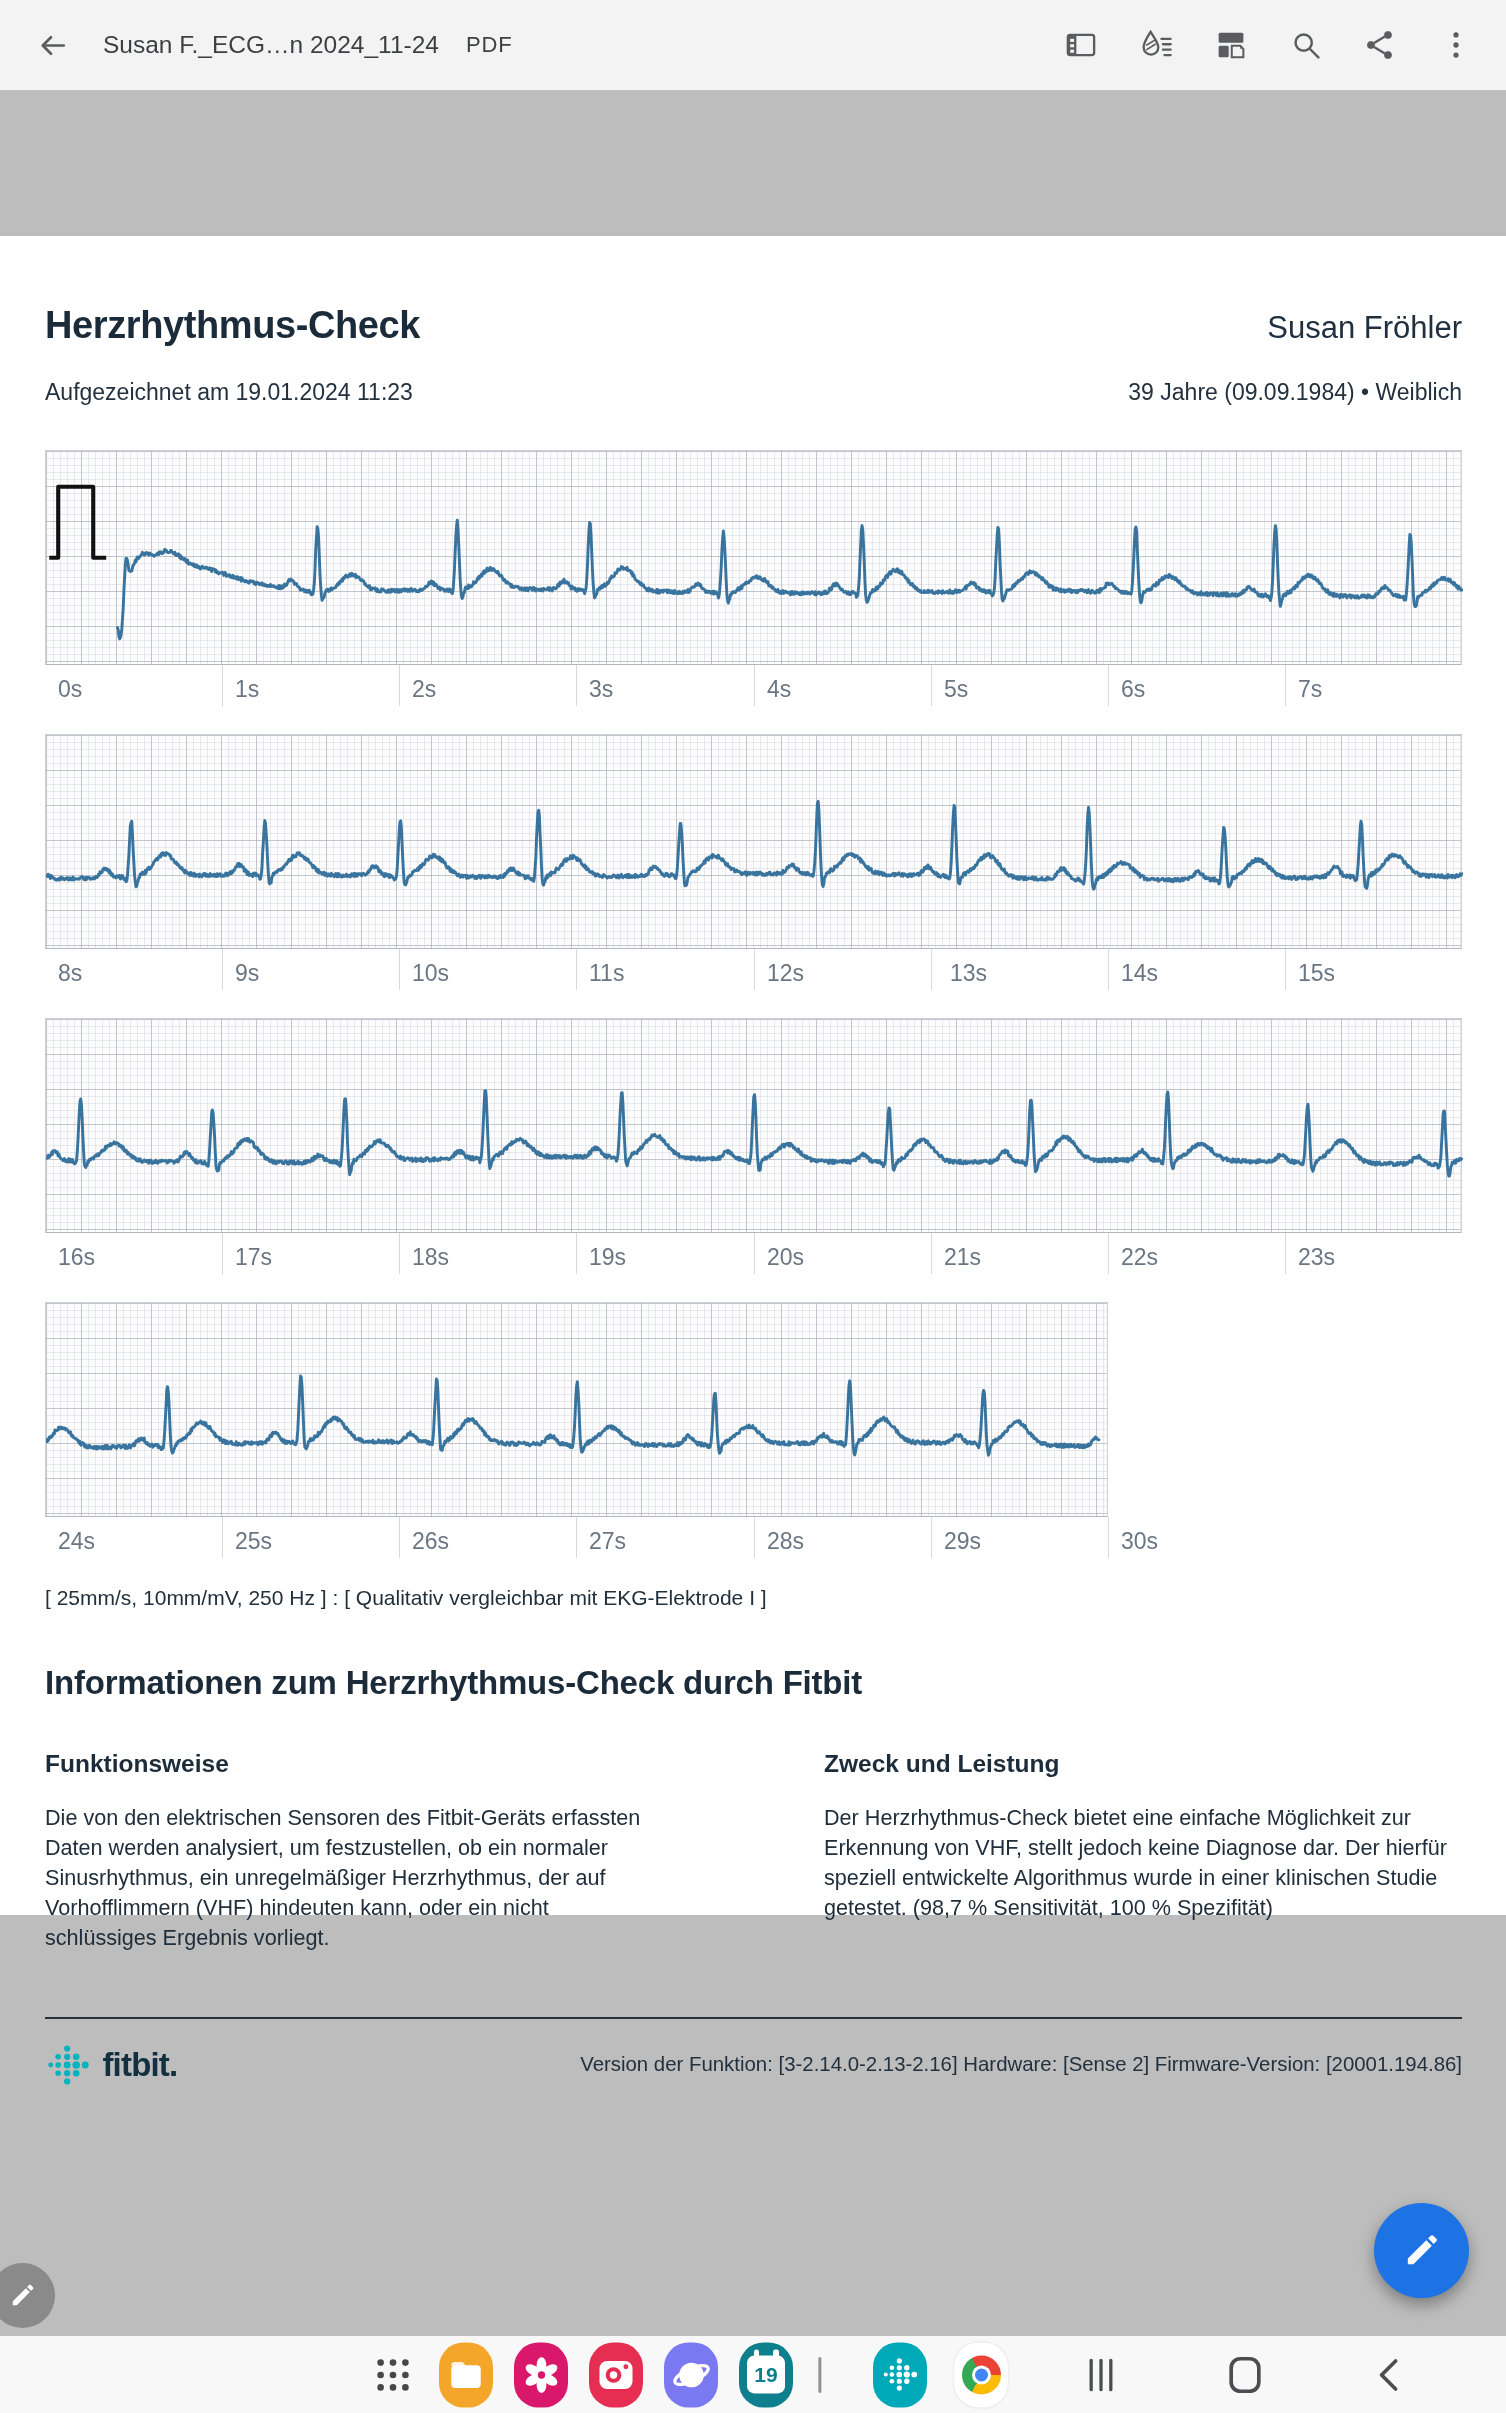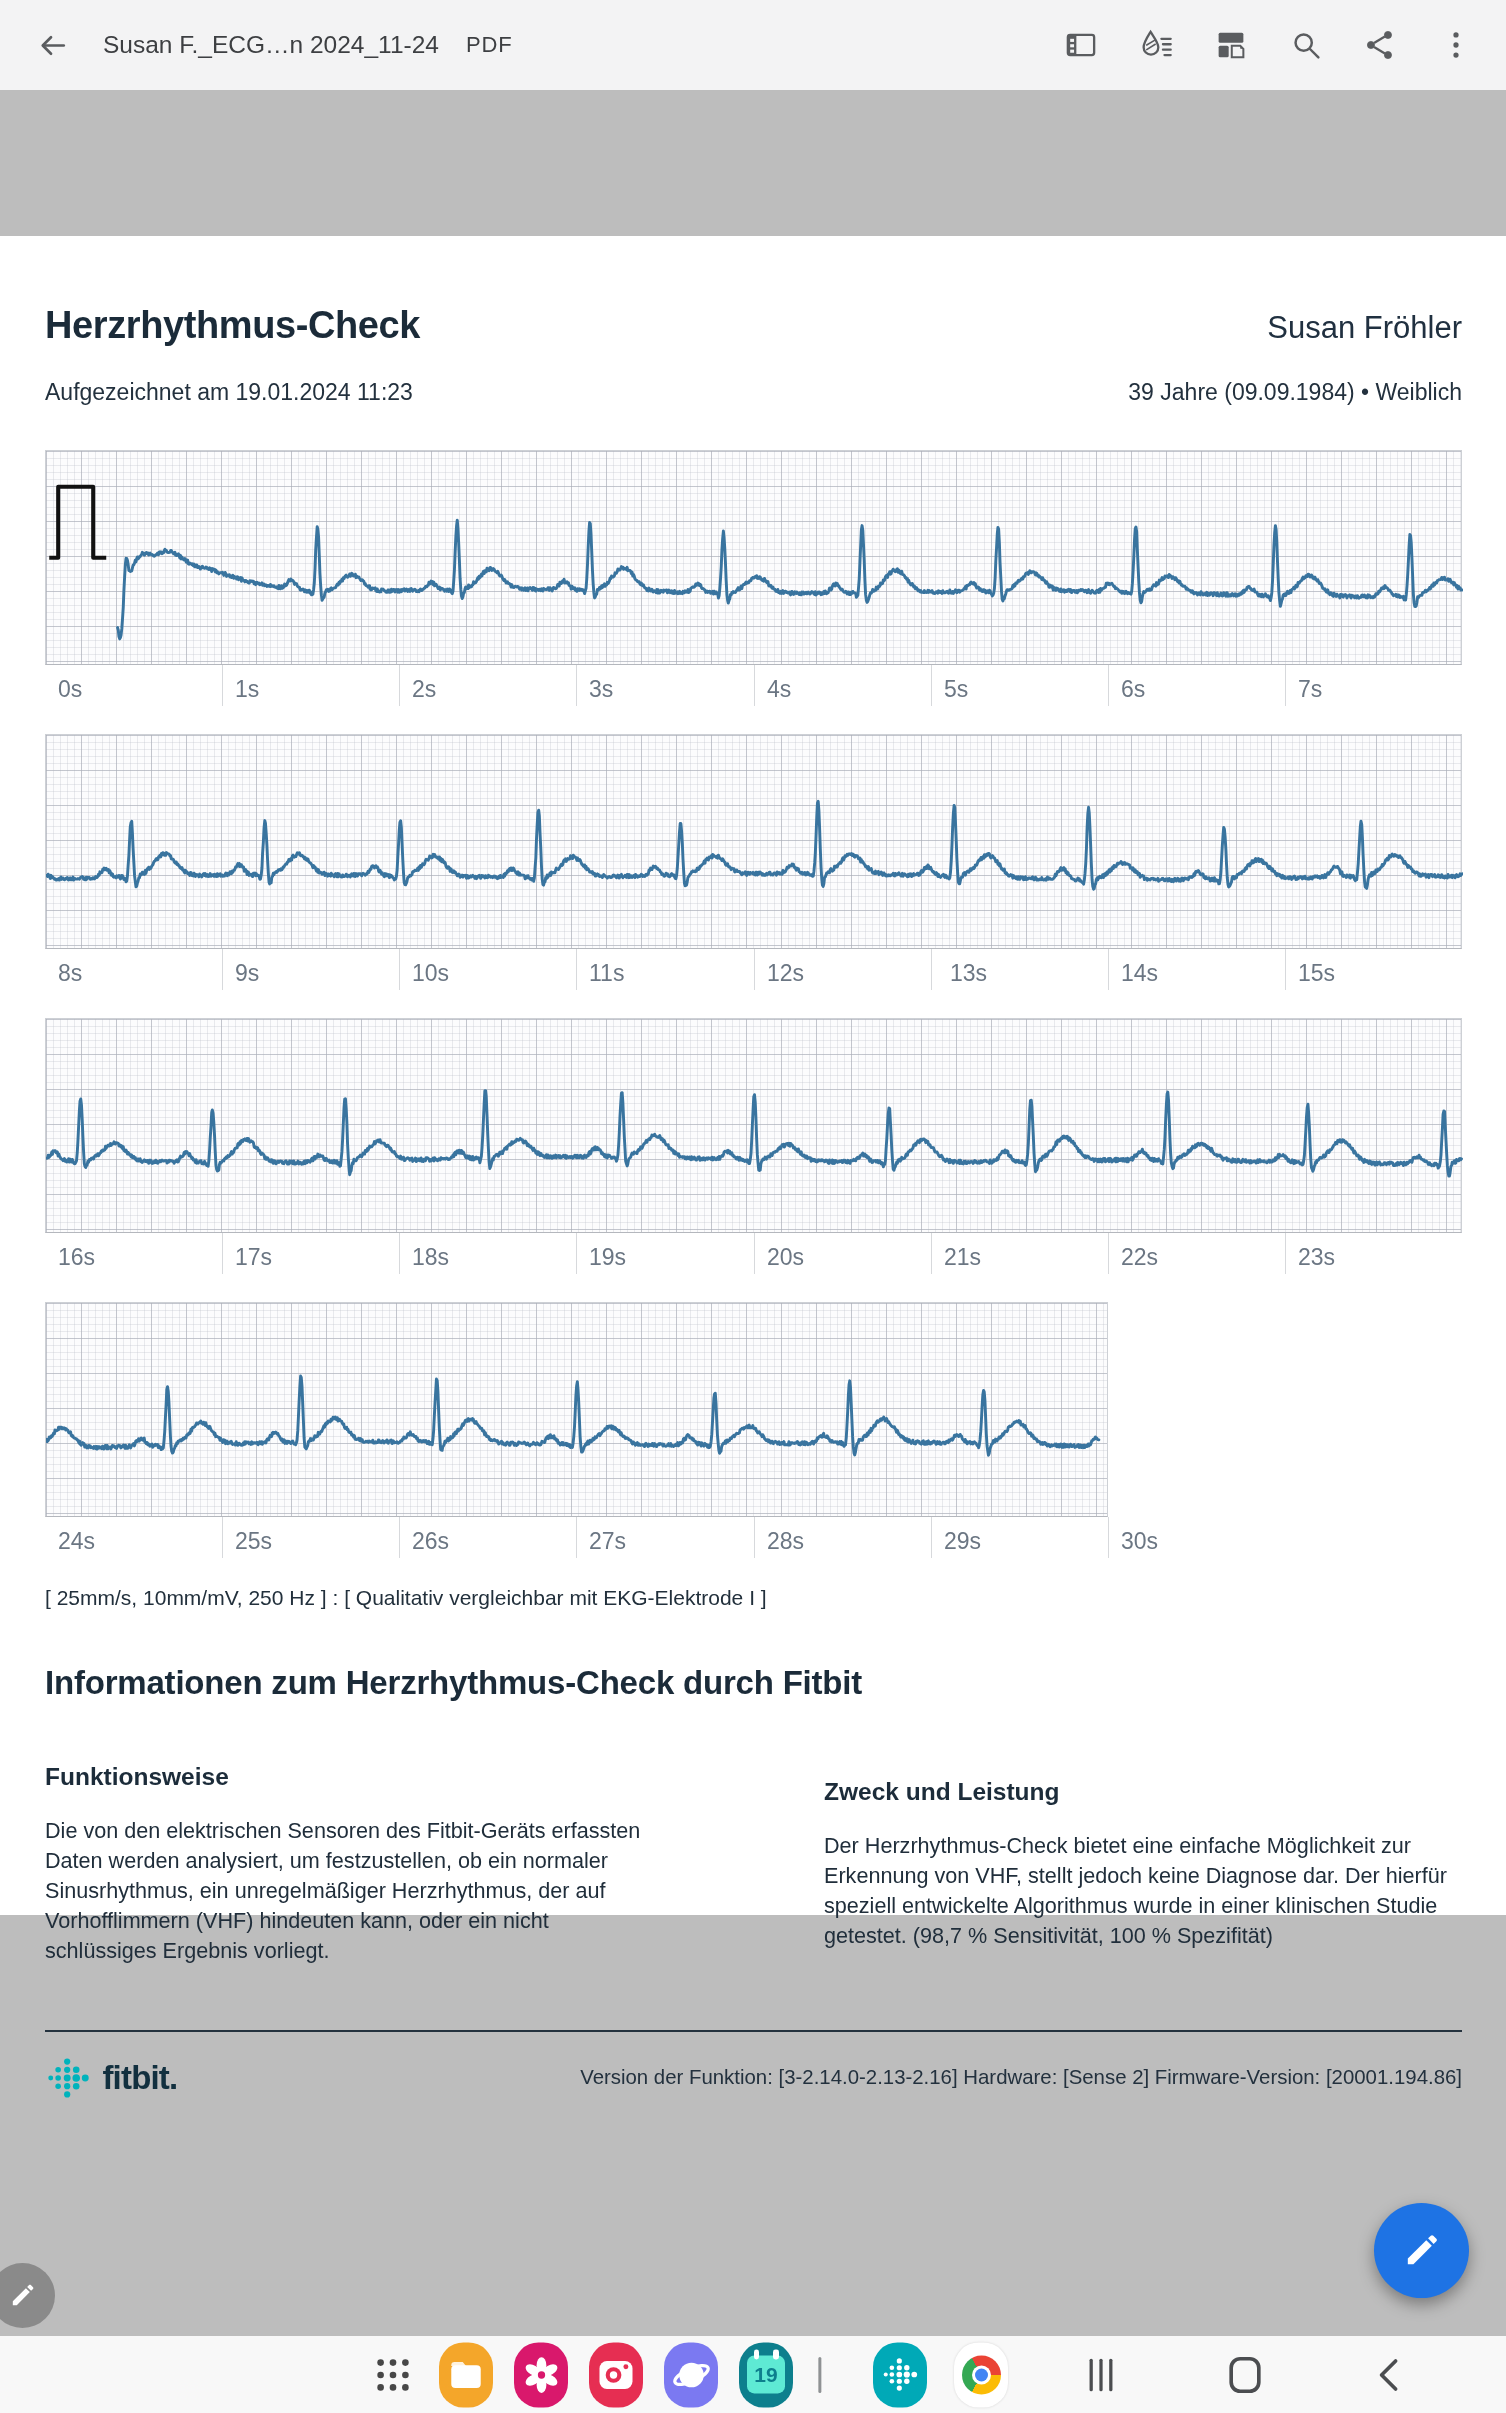--- a/index.html
+++ b/index.html
@@ -49,21 +49,21 @@
       linear-gradient(to right, rgba(190,193,202,0.32) 0.8px, transparent 0.8px),
       linear-gradient(to bottom, rgba(190,193,202,0.32) 0.8px, transparent 0.8px);
     background-size:35px 100%, 100% 35px, 7px 100%, 100% 7px;}
   .ecg-grid svg{position:absolute;left:0;top:0;}
   .ticks{position:relative;height:51px;width:1417px;}
   .tickline{position:absolute;top:0;width:0.8px;height:41px;background:#d7d9dc;}
   .ticklabel{position:absolute;top:11.4px;font-size:23px;color:#6b7683;}
 
   .tech-line{margin-top:9.8px;font-size:21px;color:#22303c;}
   .info-title{margin-top:54px;font-size:33px;font-weight:700;color:#1b2b39;letter-spacing:-0.2px;}
-  .cols{display:flex;margin-top:61px;align-items:center;}
+  .cols{display:flex;margin-top:48px;}
   .col{width:636px;}
   .col + .col{margin-left:143px;}
   .col h3{margin:0;font-size:24.5px;font-weight:700;color:#1c2c3a;}
   .col p{margin:24.5px 0 0 0;font-size:21.6px;line-height:30px;color:#202e3b;}
   .col.left p{max-width:610px;}
   .col.right p{max-width:683px;}
 
   .footer-rule{margin-top:64px;height:2.4px;background:#24323e;}
   .footer-row{display:flex;align-items:center;margin-top:23px;}
   .fitbit-logo{display:flex;align-items:center;}
@@ -81,21 +81,21 @@
   .navbar{position:absolute;left:0;top:2336px;width:1507px;height:77px;background:#f8f8f8;z-index:7;}
   .navitem{position:absolute;top:50%;transform:translate(-50%,-50%);display:flex;align-items:center;justify-content:center;background:none;border:none;padding:0;cursor:pointer;}
   .app{width:54px;height:65px;border-radius:24.5px;display:flex;align-items:center;justify-content:center;}
   .app-files{background:#f4a62a;}
   .app-gallery{background:#d9186c;}
   .app-camera{background:#e62e52;}
   .app-internet{background:#7b79f1;}
   .app-calendar{background:#0d7f8d;}
   .app-fitbit{background:#00a9b7;}
   .app-chrome{background:#ffffff;box-shadow:0 0 2.4px rgba(0,0,0,0.15);}
-  .cal-face{width:38px;height:38px;background:#5eead4;border-radius:7.3px;position:relative;display:flex;align-items:center;justify-content:center;}
+  .cal-face{width:38px;height:38px;background:#ffffff;border-radius:7.3px;position:relative;display:flex;align-items:center;justify-content:center;}
   .cal-face:before,.cal-face:after{content:"";position:absolute;top:-5.7px;width:5.7px;height:9.8px;background:#fff;border-radius:2.4px;}
   .cal-face:before{left:6.5px;} .cal-face:after{right:6.5px;}
   .cal-num{font-size:21px;font-weight:700;color:#0d7f8d;}
   .chrome-disc{width:39px;height:39px;border-radius:50%;
     background:conic-gradient(from 90deg,#fbbc05 0deg 120deg,#34a853 120deg 240deg,#ea4335 240deg 360deg);
     display:flex;align-items:center;justify-content:center;}
   .chrome-mid{width:19px;height:19px;border-radius:50%;background:#fff;display:flex;align-items:center;justify-content:center;}
   .chrome-core{width:13px;height:13px;border-radius:50%;background:#4285f4;}
   .dock-sep{position:absolute;top:50%;transform:translate(-50%,-50%);width:3.3px;height:36px;background:#8f9294;border-radius:1.6px;}
 </style>

